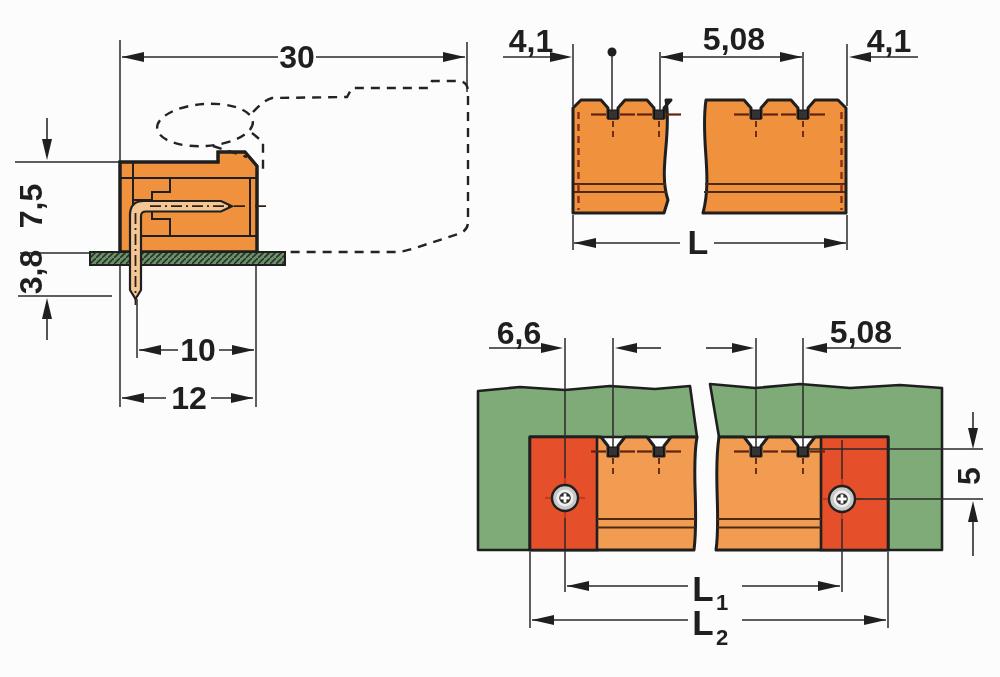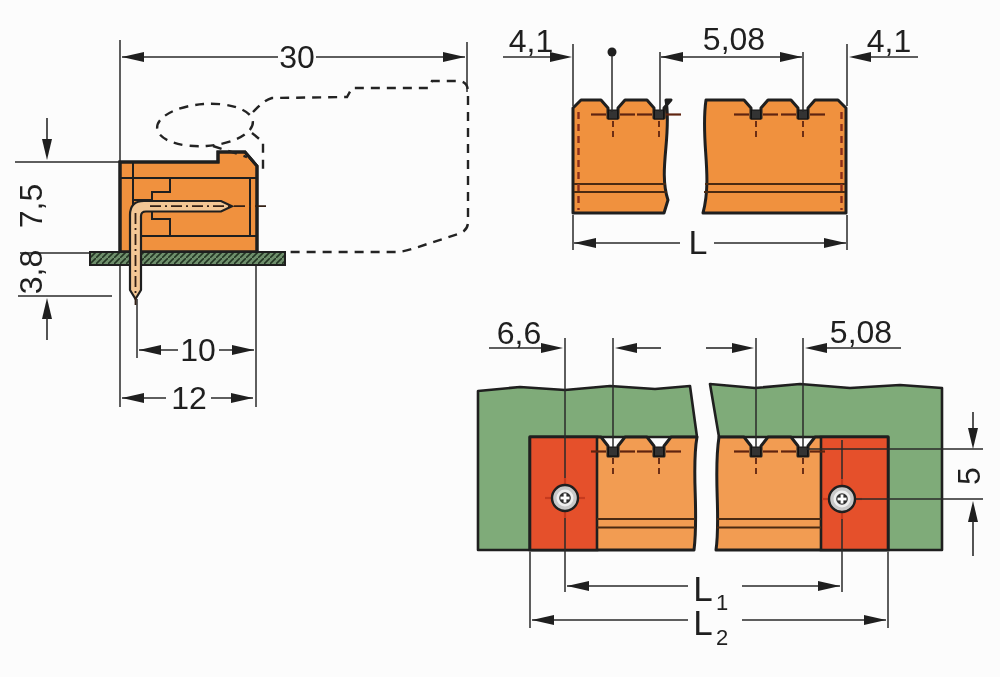--- a/index.html
+++ b/index.html
@@ -1,17 +1,17 @@
 <!DOCTYPE html>
 <html><head>
 <meta charset="utf-8">
 <style>
   html,body{margin:0;padding:0;background:#fff;}
   .stage{position:relative;width:1000px;height:677px;background:#7dd3fc;overflow:hidden;
-         font-family:"Liberation Sans", sans-serif;}
+         font-family:"Liberation Sans", sans-serif;font-weight:bold;}
   svg{display:block}
   text{fill:#1F1F1F;font-family:"Liberation Sans", sans-serif;}
   .dimline{stroke:#2A2A2A;stroke-width:1.6;fill:none;}
   .extline{stroke:#2A2A2A;stroke-width:1.5;fill:none;}
   .arrow{fill:#1F1F1F;stroke:none;}
   .outline{stroke:#1F1F1F;stroke-width:3;fill:none;}
   .inner{stroke:#1F1F1F;stroke-width:2;fill:none;}
   .centerline{stroke:#332015;stroke-width:1.8;fill:none;stroke-dasharray:11 4 2 4;}
   .hiddenred{stroke:#8B2E1A;stroke-width:2.4;fill:none;stroke-dasharray:7 5;}
   .plugdash{stroke:#232323;stroke-width:2.4;fill:none;stroke-dasharray:9 7;}

